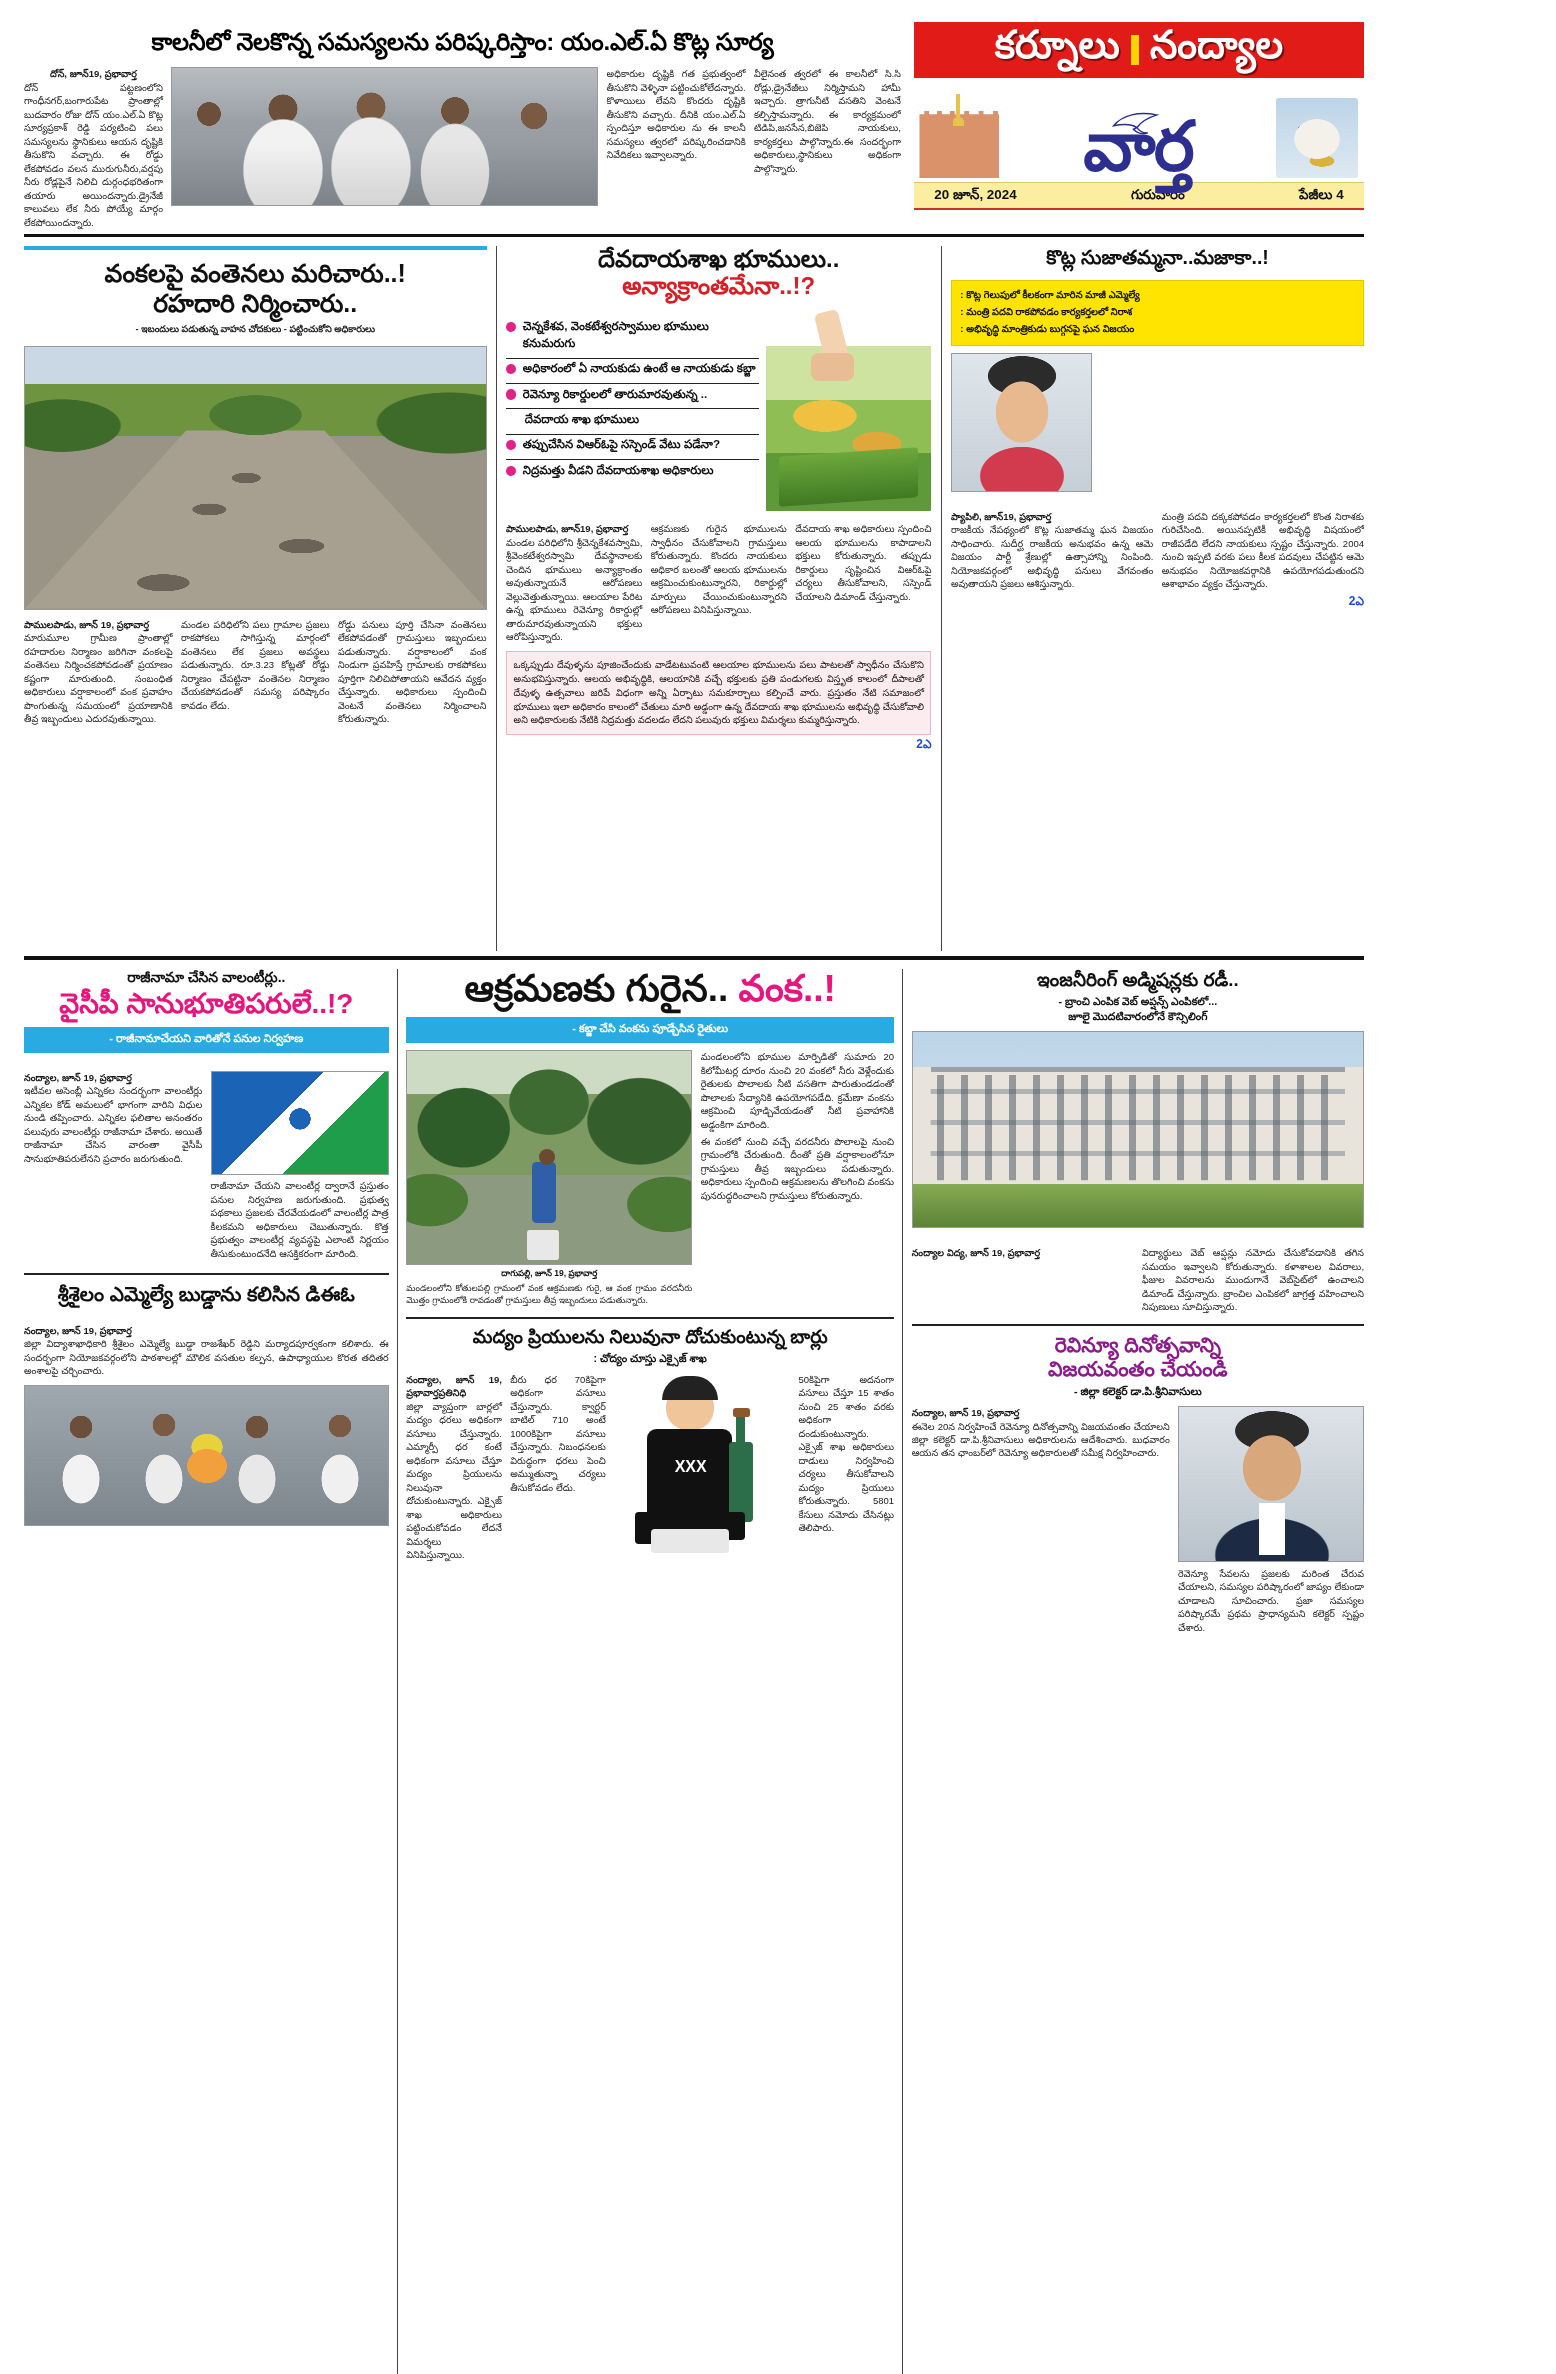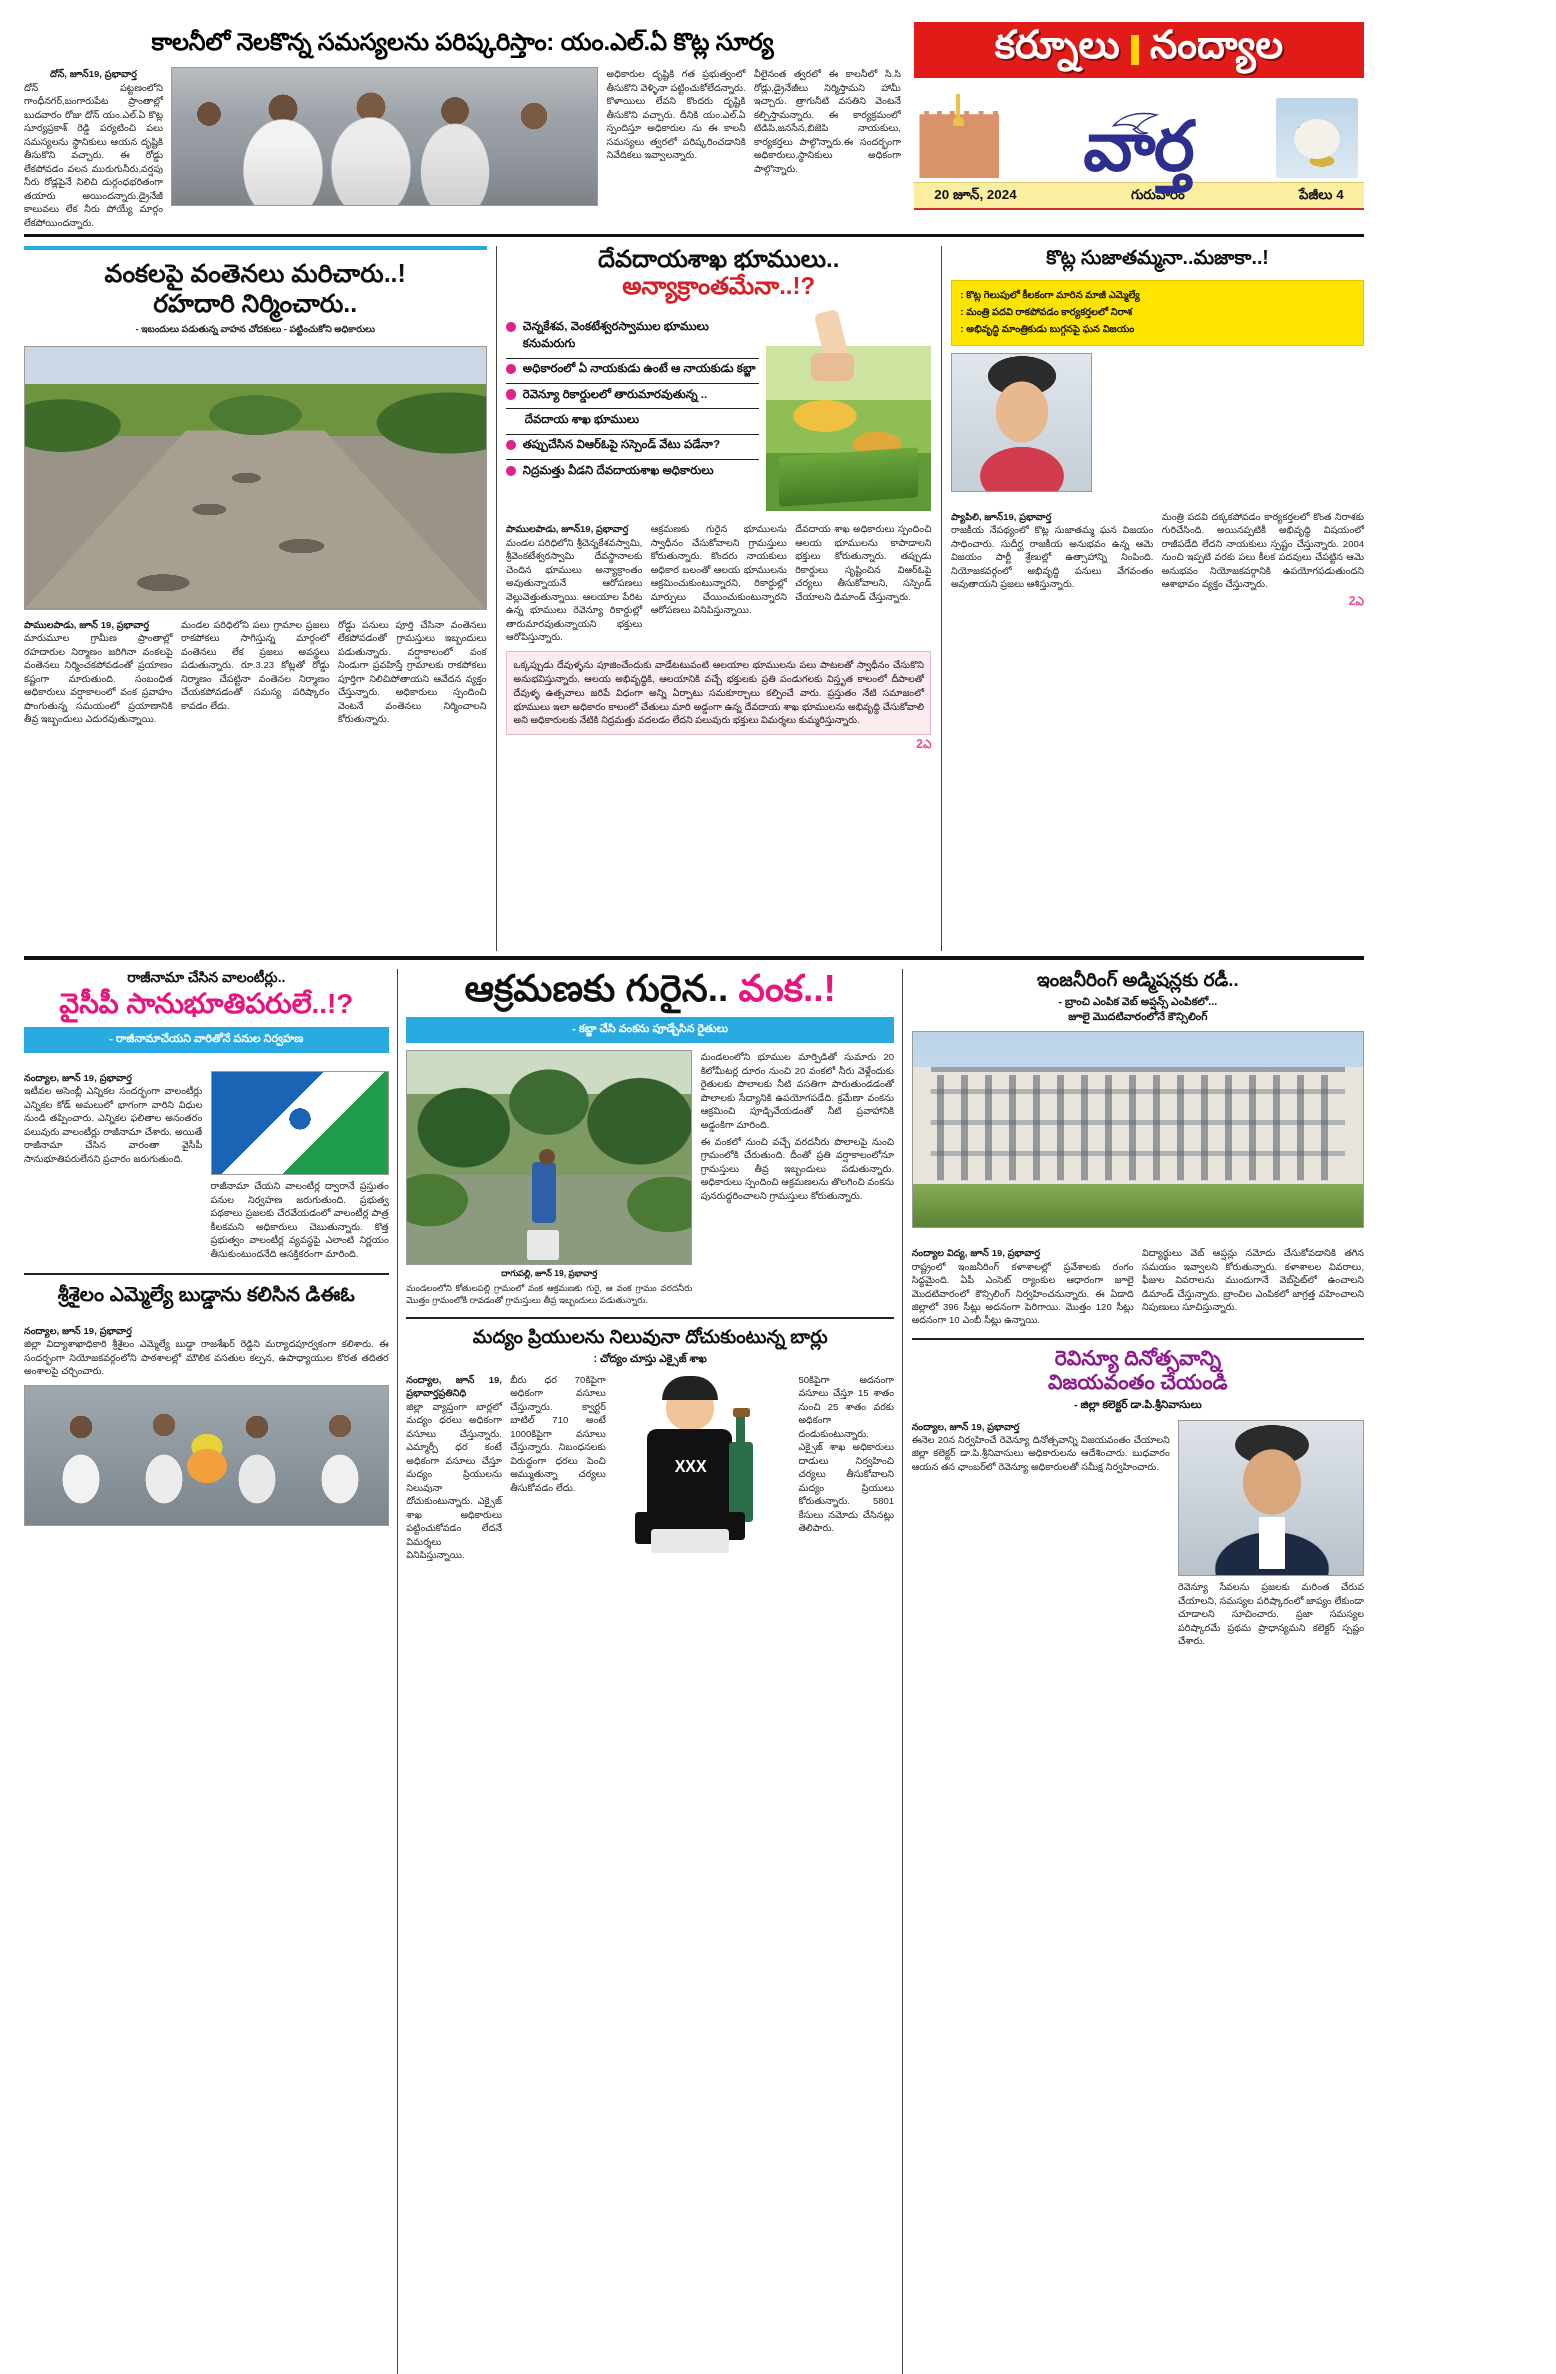--- a/index.html
+++ b/index.html
@@ -105,21 +105,21 @@
 
   .hl-med { font-size:18.6px; font-weight:bold; text-align:center; line-height:1.18; }
   .hl-sm { font-size:20px; font-weight:bold; text-align:center; line-height:1.2; }
   .hl-purple { font-size:20.4px; font-weight:bold; text-align:center; color:#8e1a8e; line-height:1.18; }
 
   .sep-rule { height:1.9px; background:#222; margin:8.3px 0 6.5px; }
 
   
   .ph { position:absolute; inset:0; }
   .sky { background:linear-gradient(#bcd4e8,#dde9f2); }
-  .pagenum { font-size:12px; font-weight:bold; color:#ec4899; text-align:right; }
+  .pagenum { font-size:12px; font-weight:bold; color:#1d4ed8; text-align:right; }
 </style>
 </head>
 <body>
 
 <div class="page">
 
   <div class="top-strip">
 
     <div class="top-left">
       <div class="top-headline tel">కాలనీలో నెలకొన్న సమస్యలను పరిష్కరిస్తాం: యం.ఎల్.ఏ కొట్ల సూర్య</div>
@@ -440,21 +440,20 @@
           repeating-linear-gradient(90deg,rgba(80,90,100,.55) 0 7.4px,transparent 7.4px 24px),
           repeating-linear-gradient(180deg,transparent 0 26px,rgba(120,130,140,.5) 26px 31px);
           clip-path:inset(22% 4% 24% 4%)"></div>
         <div style="position:absolute;left:4%;top:18%;right:4%;height:4.6px;background:#9aa0a6"></div>
         <div style="position:absolute;left:0;bottom:0;right:0;height:22%;background:linear-gradient(180deg,#86ab54,#5c8436)"></div>
       </div>
 
       <div class="twocol">
         <div>
           <div class="body-col dateline tel">నంద్యాల విద్య, జూన్ 19, ప్రభావార్త</div>
-          <div class="body-col tel">రాష్ట్రంలో ఇంజనీరింగ్ కళాశాలల్లో ప్రవేశాలకు రంగం సిద్ధమైంది. ఏపీ ఎంసెట్ ర్యాంకుల ఆధారంగా జూలై మొదటివారంలో కౌన్సిలింగ్ నిర్వహించనున్నారు. ఈ ఏడాది జిల్లాలో 396 సీట్లు అదనంగా పెరిగాయి. మొత్తం 120 సీట్లు అదనంగా 10 ఎంబీ సీట్లు ఉన్నాయి.</div>
         </div>
         <div>
             <div class="body-col tel">విద్యార్థులు వెబ్ ఆప్షన్లు నమోదు చేసుకోవడానికి తగిన సమయం ఇవ్వాలని కోరుతున్నారు. కళాశాలల వివరాలు, ఫీజుల వివరాలను ముందుగానే వెబ్‌సైట్‌లో ఉంచాలని డిమాండ్ చేస్తున్నారు. బ్రాంచిల ఎంపికలో జాగ్రత్త వహించాలని నిపుణులు సూచిస్తున్నారు.</div>
           </div>
       </div>
 
       <div class="sep-rule" style="margin-top:11px"></div>
       <div class="hl-purple tel">రెవిన్యూ దినోత్సవాన్ని</div>
       <div class="hl-purple tel">విజయవంతం చేయండి</div>
       <div class="sub-dark tel">- జిల్లా కలెక్టర్ డా.పి.శ్రీనివాసులు</div>

